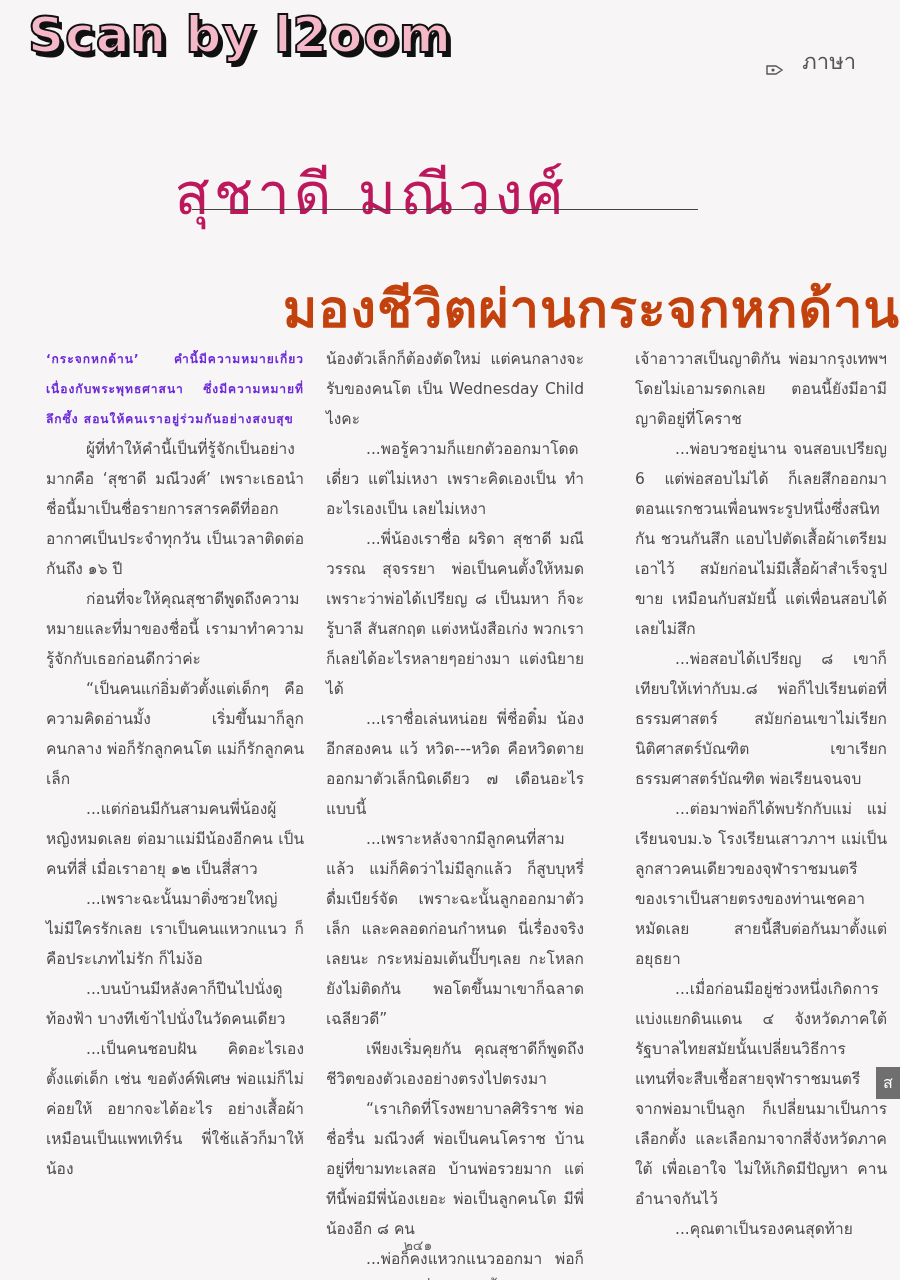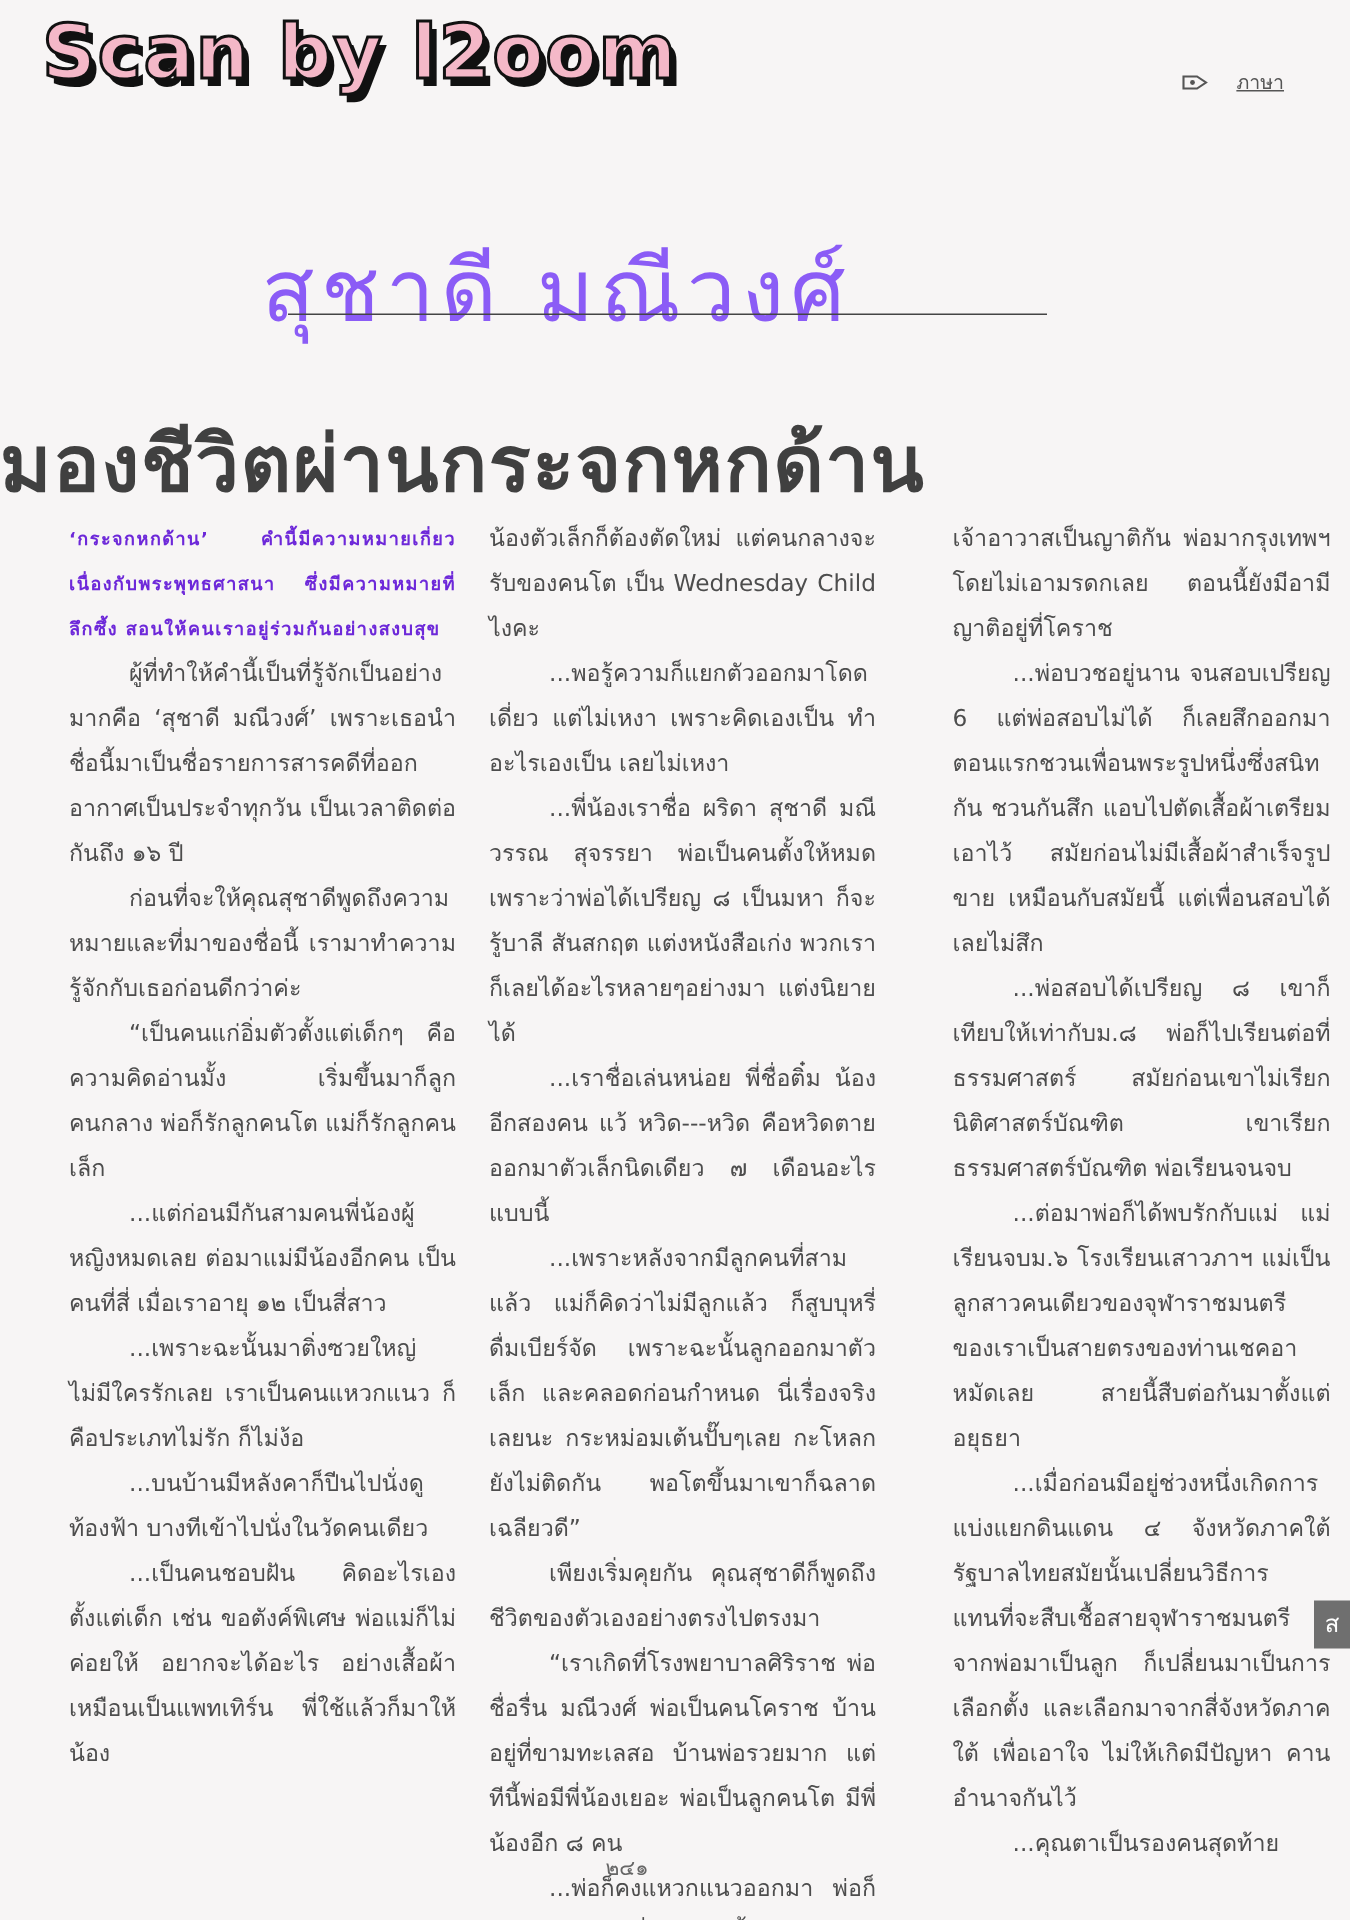--- a/index.html
+++ b/index.html
@@ -13,35 +13,35 @@
     position: absolute; left: 28px; top: 10px;
     font-family: "DejaVu Sans", sans-serif; font-weight: bold;
     font-size: 50px; letter-spacing: 1px;
     color: #f4b8c8;
     -webkit-text-stroke: 2px #111;
     text-shadow: 4px 5px 0 #111;
     line-height: 1;
   }
   .section-tag {
     position: absolute; right: 44px; top: 44px;
-    font-size: 13px; color: #555; display: flex; align-items: center; gap: 18px; text-decoration: underline;
+    font-size: 22px; color: #555; display: flex; align-items: center; gap: 18px;
   }
   .section-tag .pen {
     display: inline-block; width: 18px; height: 12px; position: relative;
   }
   .title {
     position: absolute; left: 0; width: 742px; top: 108px; text-align: center;
-    font-size: 58px; color: #8b5cf6; letter-spacing: 4px; font-weight: normal;
+    font-size: 58px; color: #be185d; letter-spacing: 4px; font-weight: normal;
   }
   .rule {
     position: absolute; left: 192px; width: 506px; top: 209px; height: 1px; background: #444;
   }
   .subtitle {
-    position: absolute; left: 0; width: 900px; top: 224px; text-align: left;
-    font-size: 52px; color: #404040; letter-spacing: 1px;
+    position: absolute; left: 0; width: 900px; top: 224px; text-align: right;
+    font-size: 52px; color: #c2410c; letter-spacing: 1px;
   }
   .col {
     position: absolute; top: 344px; width: 258px;
     font-size: 15.5px; line-height: 30px; color: #4d4d4d;
   }
   .col p { margin: 0; text-align: justify; text-align-last: left; }
   .col p.indent { text-indent: 40px; }
   .col1 { left: 46px; }
   .col2 { left: 326px; }
   .col3 { left: 603px; width: 252px; margin-left: 32px; }

